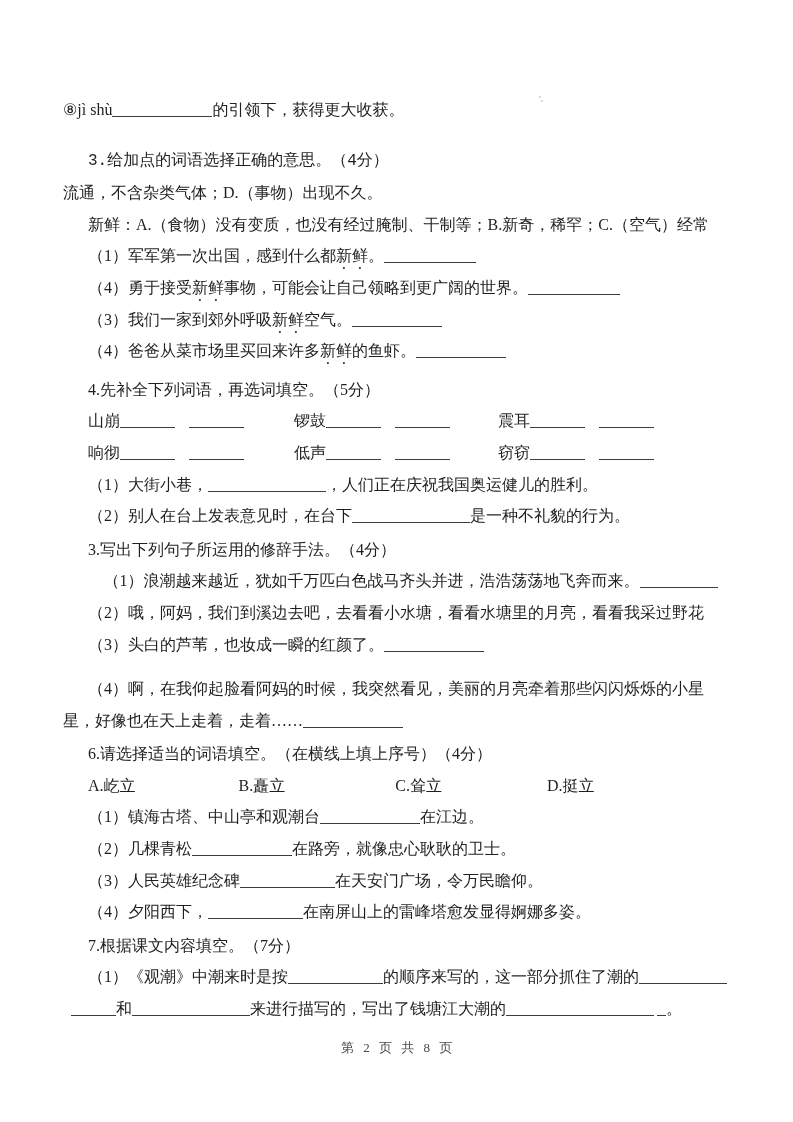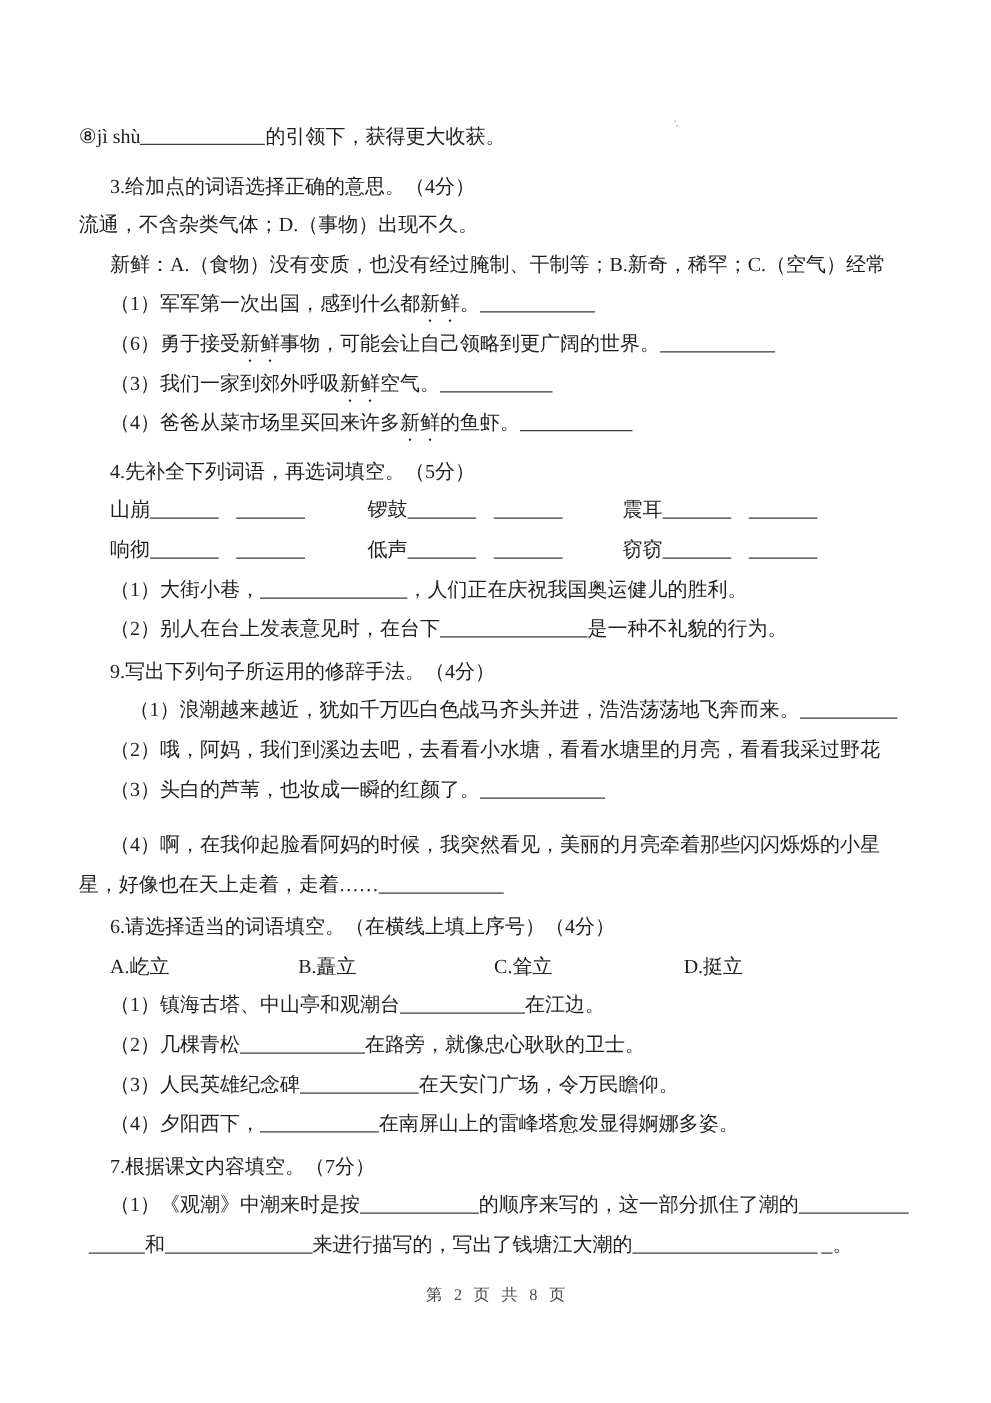--- a/index.html
+++ b/index.html
@@ -64,33 +64,33 @@
       radial-gradient(circle at 3px 5px, #555 1px, transparent 1.2px);
   }
 </style>
 </head>
 <body>
 
 <div class="page">
   <div class="speck"></div>
   <div>
       <div class="line"><span class="txt">⑧jì shù</span><span class="blank" style="width: 100px;"></span><span class="txt">的引领下，获得更大收获。</span></div>
-      <div class="line" style="padding-left: 25px; margin-top: 8px;"><span class="txt">3.给加点的词语选择正确的意思。（4分）</span></div>
+      <div class="line" style="padding-left: 25px; margin-top: 20px; font-family: Liberation Mono, monospace;"><span class="txt">3.给加点的词语选择正确的意思。（4分）</span></div>
       <div class="line"><span class="txt">流通，不含杂类气体；D.（事物）出现不久。</span></div>
       <div class="line" style="padding-left: 25px;"><span class="txt">新鲜：A.（食物）没有变质，也没有经过腌制、干制等；B.新奇，稀罕；C.（空气）经常</span></div>
       <div class="line" style="padding-left: 25px;"><span class="txt">（1）军军第一次出国，感到什么都</span><span class="txt em-dot">新鲜</span><span class="txt">。</span><span class="blank" style="width: 92px;"></span></div>
-      <div class="line" style="padding-left: 25px;"><span class="txt">（6）勇于接受</span><span class="txt em-dot">新鲜</span><span class="txt">事物，可能会让自己领略到更广阔的世界。</span><span class="blank" style="width: 92px;"></span></div>
+      <div class="line" style="padding-left: 25px;"><span class="txt">（4）勇于接受</span><span class="txt em-dot">新鲜</span><span class="txt">事物，可能会让自己领略到更广阔的世界。</span><span class="blank" style="width: 92px;"></span></div>
       <div class="line" style="padding-left: 25px;"><span class="txt">（3）我们一家到郊外呼吸</span><span class="txt em-dot">新鲜</span><span class="txt">空气。</span><span class="blank" style="width: 90px;"></span></div>
       <div class="line" style="padding-left: 25px;"><span class="txt">（4）爸爸从菜市场里买回来许多</span><span class="txt em-dot">新鲜</span><span class="txt">的鱼虾。</span><span class="blank" style="width: 90px;"></span></div>
       <div class="line" style="padding-left: 25px; margin-top: 7px;"><span class="txt">4.先补全下列词语，再选词填空。（5分）</span></div>
       <div class="line" style="padding-left: 25px;"><span class="txt">山崩</span><span class="blank" style="width: 55px;"></span><span class="spacer" style="width: 14px;"></span><span class="blank" style="width: 55px;"></span><span class="spacer" style="width: 50px;"></span><span class="txt">锣鼓</span><span class="blank" style="width: 55px;"></span><span class="spacer" style="width: 14px;"></span><span class="blank" style="width: 55px;"></span><span class="spacer" style="width: 48px;"></span><span class="txt">震耳</span><span class="blank" style="width: 55px;"></span><span class="spacer" style="width: 14px;"></span><span class="blank" style="width: 55px;"></span></div>
       <div class="line" style="padding-left: 25px;"><span class="txt">响彻</span><span class="blank" style="width: 55px;"></span><span class="spacer" style="width: 14px;"></span><span class="blank" style="width: 55px;"></span><span class="spacer" style="width: 50px;"></span><span class="txt">低声</span><span class="blank" style="width: 55px;"></span><span class="spacer" style="width: 14px;"></span><span class="blank" style="width: 55px;"></span><span class="spacer" style="width: 48px;"></span><span class="txt">窃窃</span><span class="blank" style="width: 55px;"></span><span class="spacer" style="width: 14px;"></span><span class="blank" style="width: 55px;"></span></div>
       <div class="line" style="padding-left: 25px;"><span class="txt">（1）大街小巷，</span><span class="blank" style="width: 118px;"></span><span class="txt">，人们正在庆祝我国奥运健儿的胜利。</span></div>
       <div class="line" style="padding-left: 25px;"><span class="txt">（2）别人在台上发表意见时，在台下</span><span class="blank" style="width: 118px;"></span><span class="txt">是一种不礼貌的行为。</span></div>
-      <div class="line" style="padding-left: 25px; margin-top: 2px;"><span class="txt">9.写出下列句子所运用的修辞手法。（4分）</span></div>
+      <div class="line" style="padding-left: 25px; margin-top: 2px;"><span class="txt">3.写出下列句子所运用的修辞手法。（4分）</span></div>
       <div class="line" style="padding-left: 25px; text-align: center;"><span class="txt">（1）浪潮越来越近，犹如千万匹白色战马齐头并进，浩浩荡荡地飞奔而来。</span><span class="blank" style="width: 78px;"></span></div>
       <div class="line" style="padding-left: 25px;"><span class="txt">（2）哦，阿妈，我们到溪边去吧，去看看小水塘，看看水塘里的月亮，看看我采过野花</span></div>
       <div class="line" style="padding-left: 25px;"><span class="txt">（3）头白的芦苇，也妆成一瞬的红颜了。</span><span class="blank" style="width: 100px;"></span></div>
       <div class="line" style="padding-left: 25px; margin-top: 13px;"><span class="txt">（4）啊，在我仰起脸看阿妈的时候，我突然看见，美丽的月亮牵着那些闪闪烁烁的小星</span></div>
       <div class="line"><span class="txt">星，好像也在天上走着，走着……</span><span class="blank" style="width: 100px;"></span></div>
       <div class="line" style="padding-left: 25px; margin-top: 2px;"><span class="txt">6.请选择适当的词语填空。（在横线上填上序号）（4分）</span></div>
       <div class="line" style="padding-left: 25px;"><span class="txt">A.屹立</span><span class="spacer" style="width: 103px;"></span><span class="txt">B.矗立</span><span class="spacer" style="width: 110px;"></span><span class="txt">C.耸立</span><span class="spacer" style="width: 105px;"></span><span class="txt">D.挺立</span></div>
       <div class="line" style="padding-left: 25px;"><span class="txt">（1）镇海古塔、中山亭和观潮台</span><span class="blank" style="width: 100px;"></span><span class="txt">在江边。</span></div>
       <div class="line" style="padding-left: 25px;"><span class="txt">（2）几棵青松</span><span class="blank" style="width: 100px;"></span><span class="txt">在路旁，就像忠心耿耿的卫士。</span></div>
       <div class="line" style="padding-left: 25px;"><span class="txt">（3）人民英雄纪念碑</span><span class="blank" style="width: 95px;"></span><span class="txt">在天安门广场，令万民瞻仰。</span></div>

